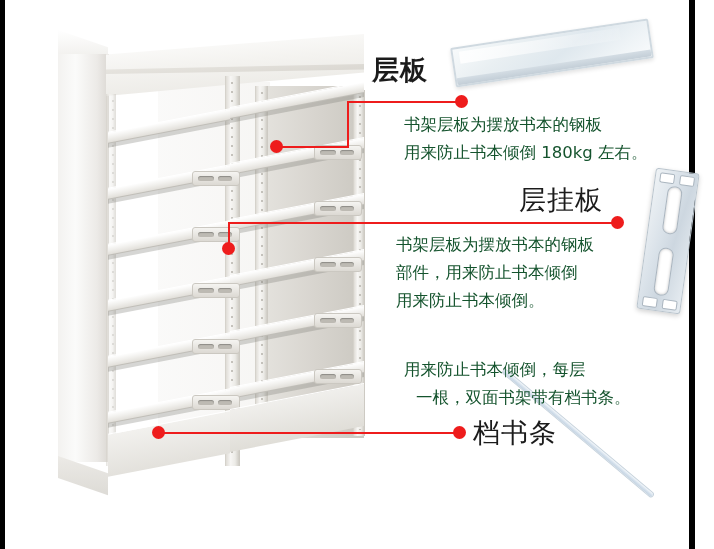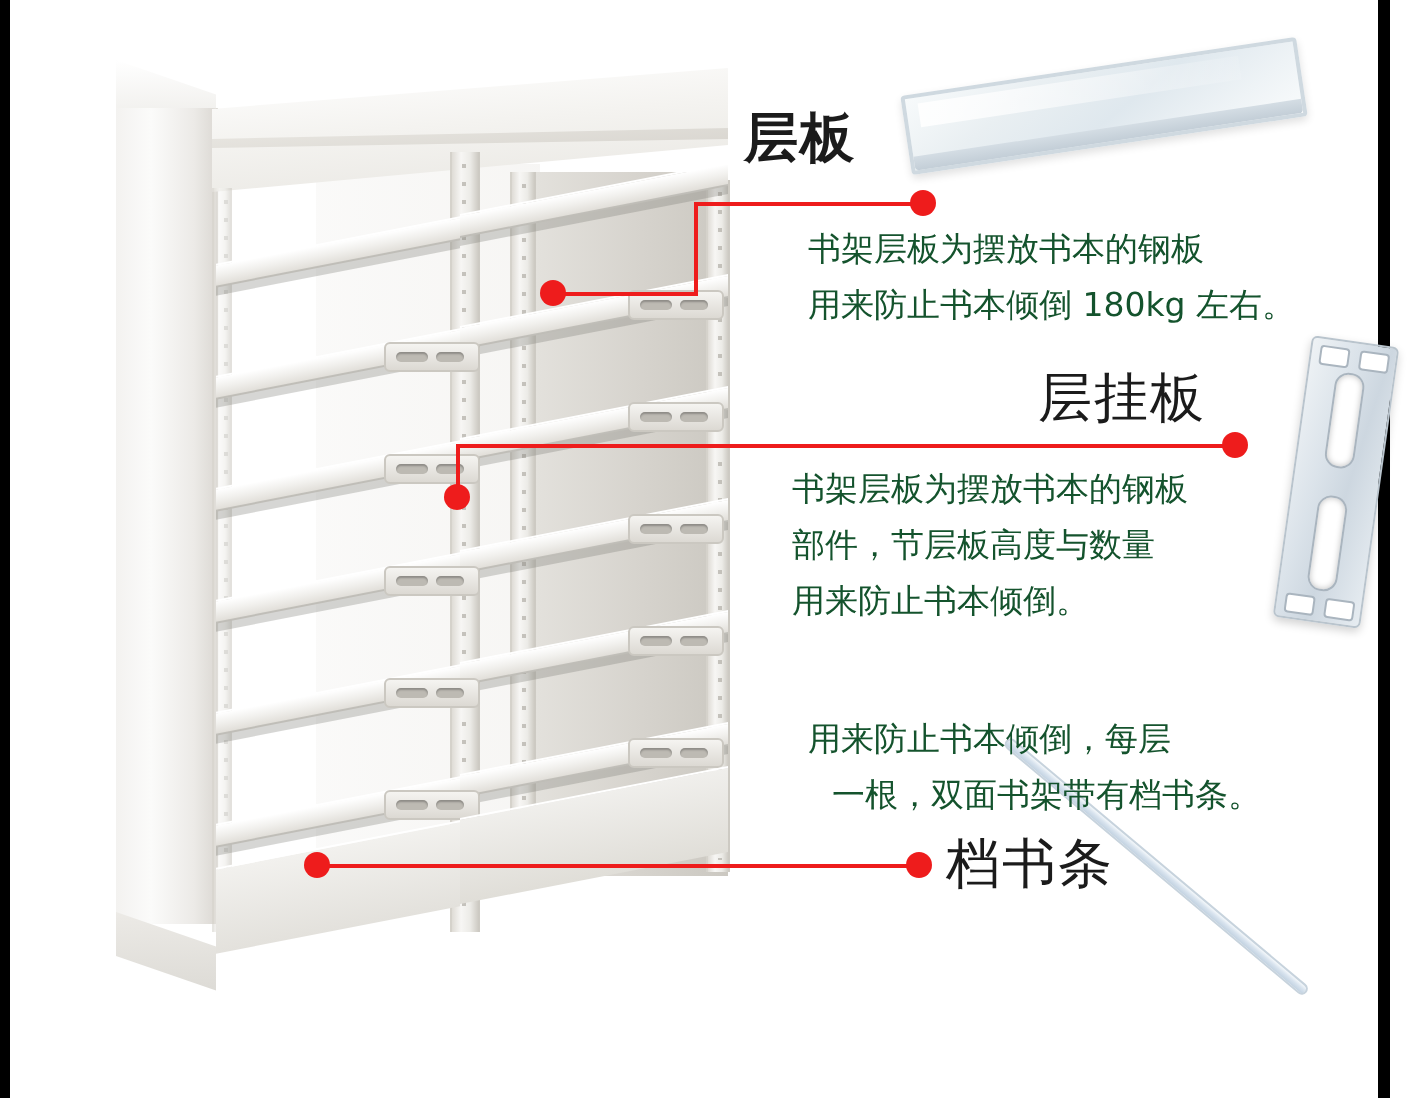--- a/index.html
+++ b/index.html
@@ -260,21 +260,21 @@
     <div class="body-txt" style="left:404px;top:139px;">用来防止书本倾倒 180kg 左右。</div>
   </div>
 
   <div>
     <div class="lead v" style="left:228px;top:222px;height:26px;"></div>
     <div class="lead h" style="left:228px;top:222px;width:390px;"></div>
     <div class="dot" style="left:222px;top:242px;"></div>
     <div class="dot" style="left:611px;top:216px;"></div>
     <div class="hdr" style="left:519px;top:186px;">层挂板</div>
     <div class="body-txt" style="left:396px;top:231px;">书架层板为摆放书本的钢板</div>
-    <div class="body-txt" style="left:396px;top:259px;">部件，节层板高度与数量</div>
+    <div class="body-txt" style="left:396px;top:259px;">部件，用来防止书本倾倒</div>
     <div class="body-txt" style="left:396px;top:287px;">用来防止书本倾倒。</div>
   </div>
 
   <div>
     <div class="lead h" style="left:160px;top:432px;width:300px;"></div>
     <div class="dot" style="left:152px;top:426px;"></div>
     <div class="dot" style="left:453px;top:426px;"></div>
     <div class="hdr" style="left:473px;top:419px;">档书条</div>
     <div class="body-txt" style="left:404px;top:356px;">用来防止书本倾倒，每层</div>
     <div class="body-txt" style="left:416px;top:384px;">一根，双面书架带有档书条。</div>

